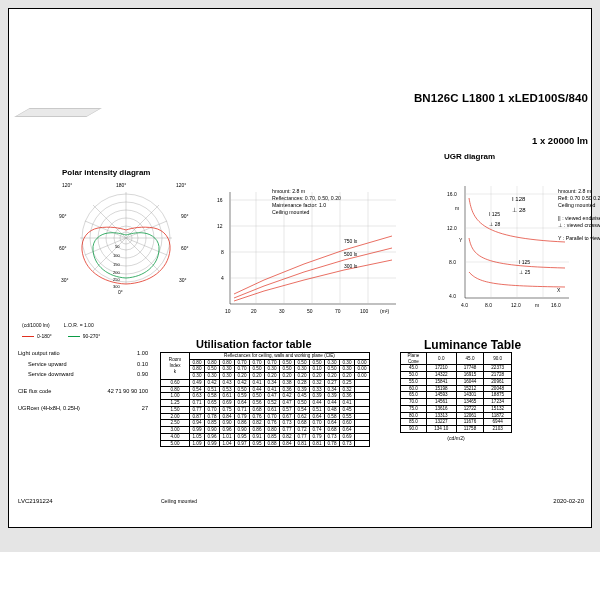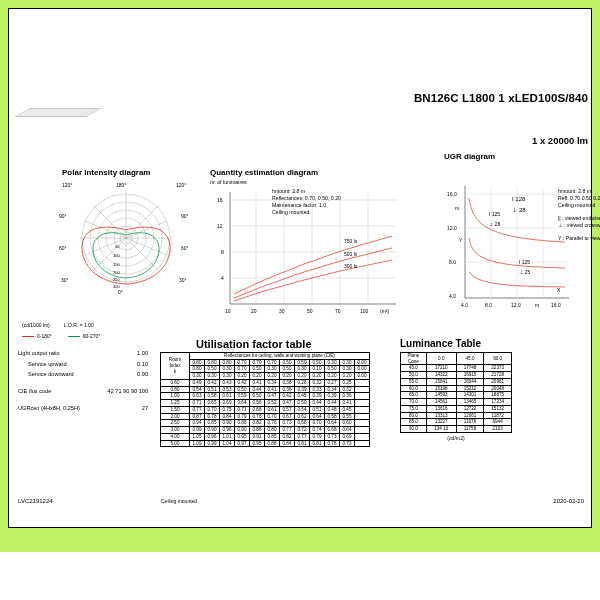--- a/index.html
+++ b/index.html
@@ -1,33 +1,33 @@
 <!DOCTYPE html>
 <html><head>
 <meta charset="utf-8">
 <style>
   html,body{margin:0;padding:0;background:#ffffff;}
   body{width:600px;height:600px;font-family:"Liberation Sans",sans-serif;color:#000;}
-  #sheet{position:relative;width:600px;height:552px;background:#bef264;}
+  #sheet{position:relative;width:600px;height:552px;background:#e5e5e5;}
   .page{position:absolute;left:8px;top:8px;width:584px;height:520px;border:1px solid #000;background:#fff;box-sizing:border-box;}
   .hdr-title{position:absolute;right:12px;top:92px;font-size:11.5px;font-weight:bold;letter-spacing:.1px;}
   .hdr-lm{position:absolute;right:12px;top:135px;font-size:9.5px;font-weight:bold;}
   .lamp{position:absolute;left:22px;top:104px;width:72px;height:16px;}
   .lamp i{position:absolute;display:block;background:#e9e9e9;border:1px solid #c9c9c9;width:70px;height:7px;top:4px;left:0;transform:skewX(-60deg);}
   .sect-title{font-size:8px;font-weight:bold;}
   .panel{position:absolute;padding-left:44px;}
   .tiny{font-size:5.2px;line-height:1.35;}
   .tiny6{font-size:6px;}
   .footL{position:absolute;left:18px;top:498px;font-size:6px;}
   .footR{position:absolute;right:16px;top:498px;font-size:6px;}
   table.grid{border-collapse:collapse;}
   table.grid td,table.grid th{border:.5px solid #000;font-size:4.6px;padding:0 1px;text-align:center;font-weight:normal;line-height:1.25;}
   .uf-wrap{position:absolute;left:160px;top:352px;width:210px;}
   .uf-title{position:absolute;left:196px;top:338px;font-size:11px;font-weight:bold;}
-  .lum-title{position:absolute;left:400px;top:338px;font-size:10px;font-weight:bold;}
+  .lum-title{position:absolute;left:424px;top:338px;font-size:12px;font-weight:bold;}
   .lum-wrap{position:absolute;left:400px;top:352px;}
   .lum-wrap td{font-size:4.4px;}
   .ceilnote{position:absolute;left:161px;top:498px;font-size:5px;}
   .ratios{position:absolute;left:18px;top:348px;width:130px;font-size:5.6px;line-height:1.9;}
   .ratios .row{display:flex;justify-content:space-between;}
   .ratios .ind{padding-left:10px;}
   .polar-legend{position:absolute;left:22px;top:322px;font-size:5px;}
   svg{display:block;}
 </style>
 </head>
@@ -119,24 +119,20 @@
     <div class="row" style="margin-top:6px;">
       <span>CIE flux code</span>
       <span>42 71 90 90 100</span>
     </div>
     <div class="row" style="margin-top:6px;">
       <span>UGRcen (4Hx8H, 0.25H)</span>
       <span>27</span>
     </div>
   </div>
 
-  <div class="panel" style="left:166px;top:168px;">
-    <div class="sect-title">Quantity estimation diagram</div>
-    <div class="tiny" style="margin-top:2px;">nr. of luminaires</div>
-  </div>
   <div class="panel" style="left:228px;top:188px;width:120px;" class2="">
     <div class="tiny">hmount: 2.8 m</div>
     <div class="tiny">Reflectances: 0.70, 0.50, 0.20</div>
     <div class="tiny">Maintenance factor: 1.0</div>
     <div class="tiny">Ceiling mounted</div>
   </div>
   <div class="panel" style="left:160px;top:186px;">
     <svg width="200" height="132" viewBox="0 0 200 132">
       <g stroke="#000" stroke-width="0.5" fill="none">
         <line x1="26" y1="6" x2="26" y2="118"></line>

